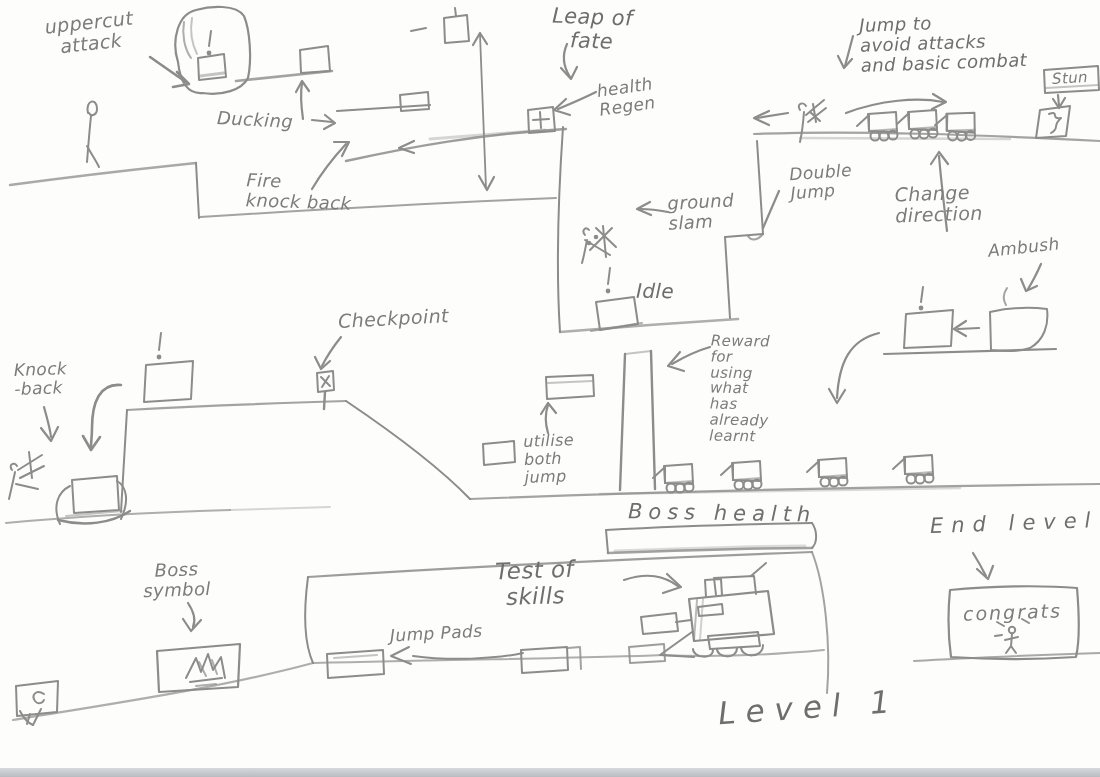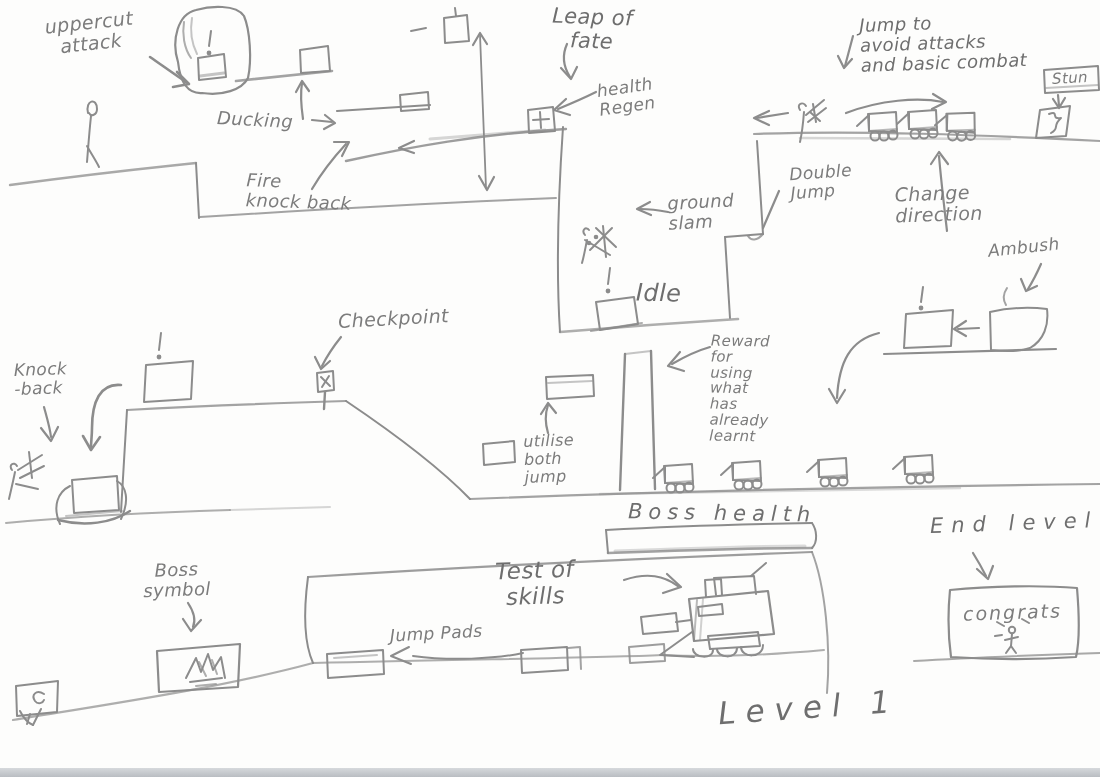--- a/index.html
+++ b/index.html
@@ -342,21 +342,21 @@
 
 <div class="hw dark" style="left:527px;top:6px;width:130px;font-size:21px;transform:rotate(2deg);text-align:center;">Leap of
 fate</div>
 
 <div class="hw" style="left:598px;top:78px;font-size:17px;transform:rotate(-8deg);">health
 Regen</div>
 
 <div class="hw" style="left:668px;top:192px;font-size:18px;transform:rotate(-3deg);">ground
 slam</div>
 
-<div class="hw dark" style="left:636px;top:280px;font-size:24px;transform:rotate(1deg);">Idle</div>
+<div class="hw dark" style="left:636px;top:280px;font-size:20px;transform:rotate(1deg);">Idle</div>
 
 <div class="hw" style="left:790px;top:163px;font-size:17px;transform:rotate(-4deg);">Double
 Jump</div>
 
 <div class="hw dark" style="left:860px;top:12px;width:220px;font-size:18px;transform:rotate(-2deg);">Jump to
 avoid attacks
 and basic combat</div>
 
 <div class="hw" style="left:1052px;top:70px;font-size:15px;transform:rotate(-3deg);">Stun</div>
 

